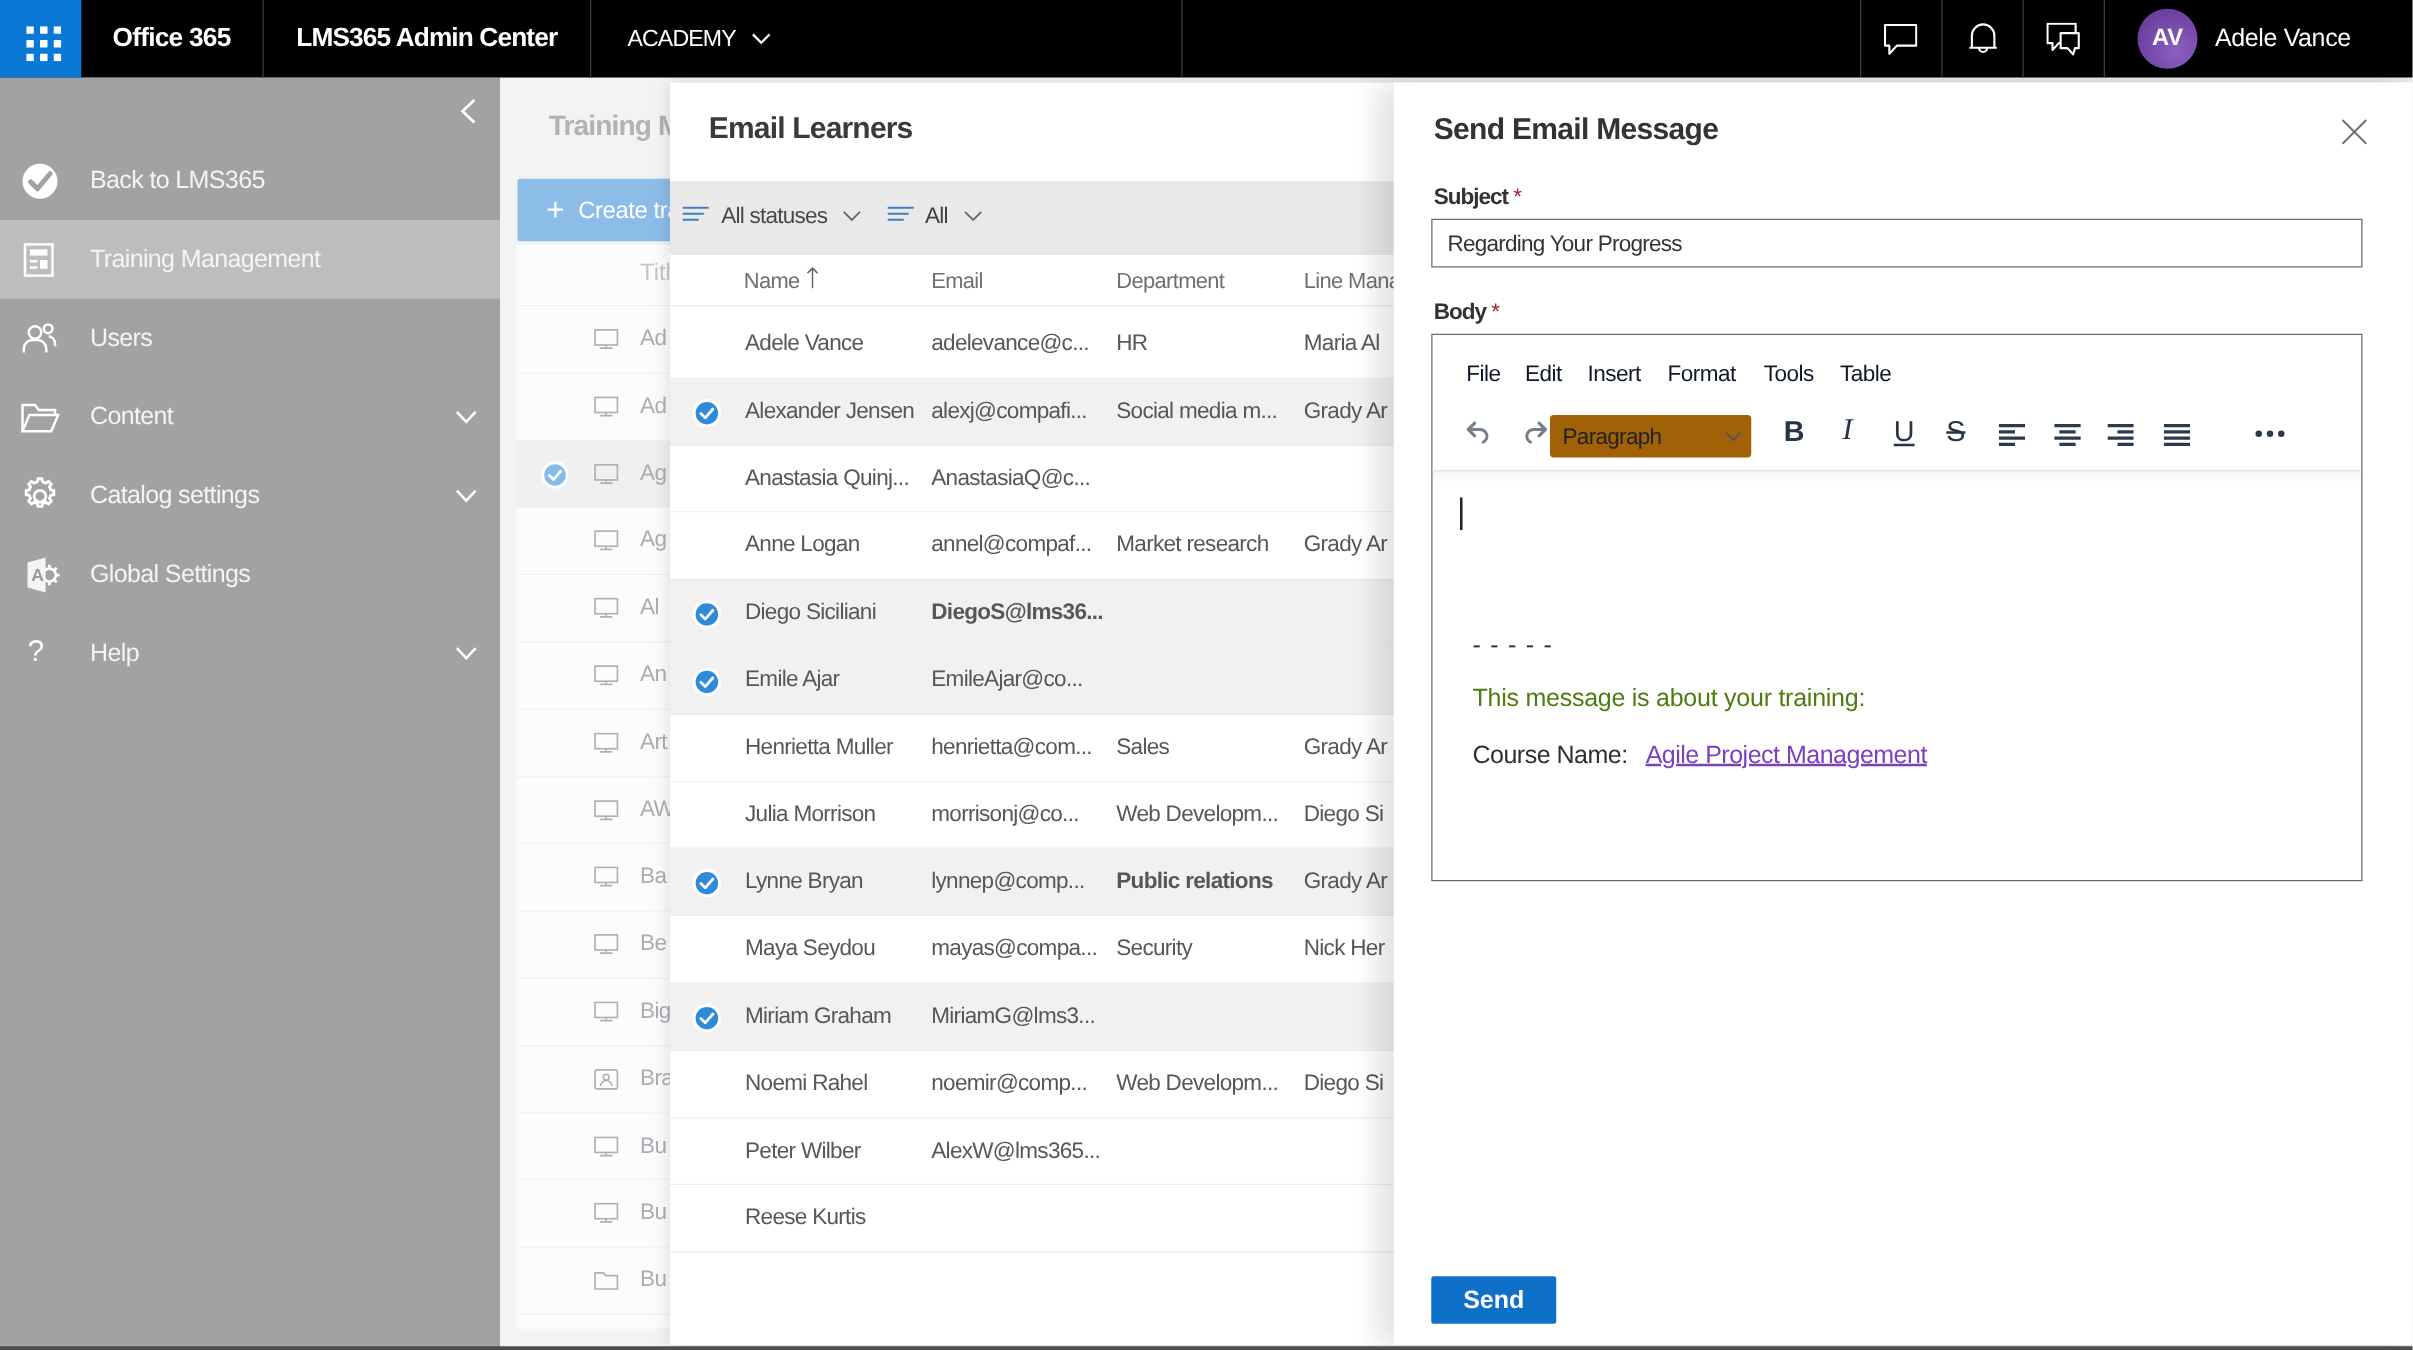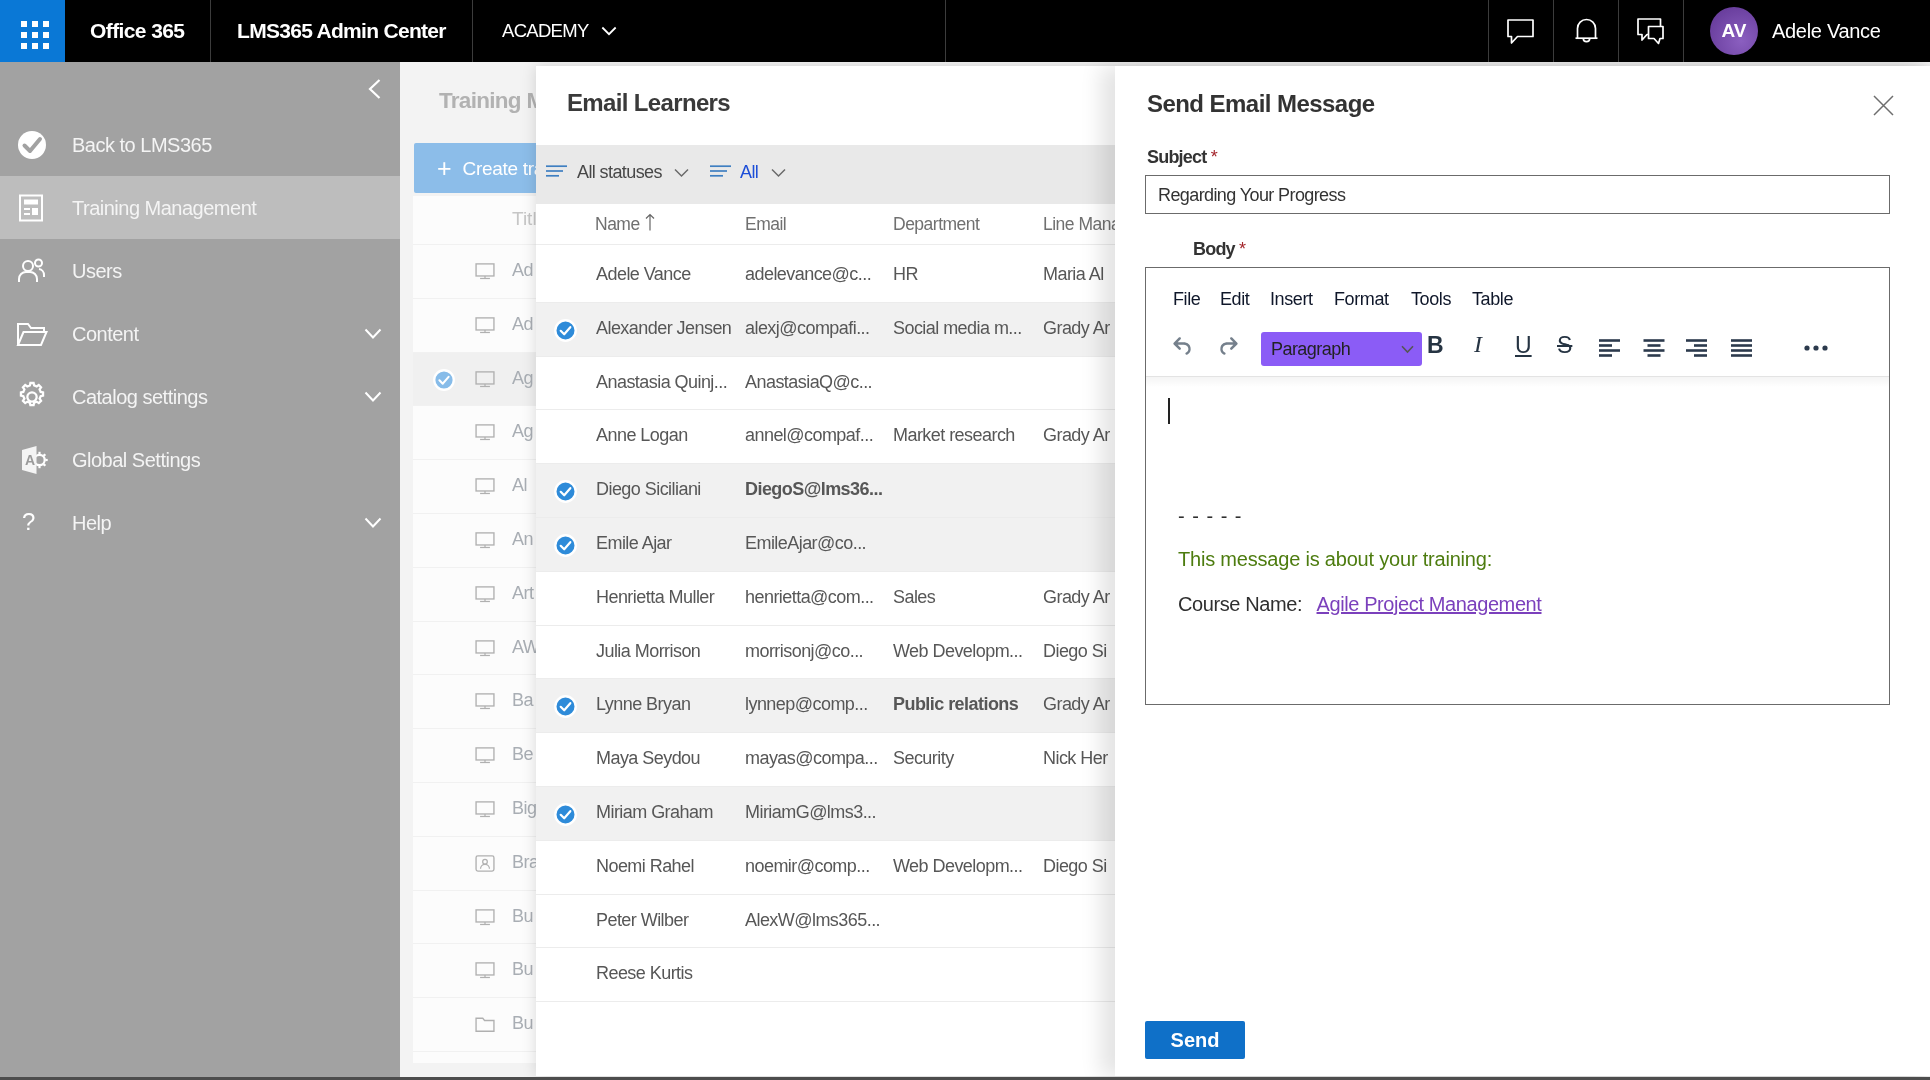--- a/index.html
+++ b/index.html
@@ -299,21 +299,21 @@
     <svg class="abs" style="left:138px;top:23px" width="15" height="10" viewBox="0 0 15 10">
         <path d="M1 1.5 L7.5 8 L14 1.5" fill="none" stroke="#6a6a6a" stroke-width="1.5"></path>
       </svg>
     <svg class="abs" style="left:174px;top:20px" width="22" height="13" viewBox="0 0 22 13">
       <g stroke="#3f7fc1" stroke-width="1.7">
           <line x1="0" y1="1.2" x2="21" y2="1.2"></line>
           <line x1="0" y1="6" x2="17" y2="6"></line>
           <line x1="0" y1="10.8" x2="13" y2="10.8"></line>
         </g>
     </svg>
-    <div class="abs" style="left:204px;top:17px;font-size:18px;letter-spacing:-0.6px;color:#1d4ed8;">All</div>
+    <div class="abs" style="left:204px;top:17px;font-size:18px;letter-spacing:-0.6px;color:#404040;">All</div>
     <svg class="abs" style="left:235px;top:23px" width="15" height="10" viewBox="0 0 15 10">
         <path d="M1 1.5 L7.5 8 L14 1.5" fill="none" stroke="#6a6a6a" stroke-width="1.5"></path>
       </svg>
   </div>
   <div class="abs" style="left:0;top:138px;width:1394px;height:41px;border-bottom:1px solid #ececec;color:#707070;font-size:17.5px;letter-spacing:-0.5px;">
     <span class="abs" style="left:59px;top:10px;">Name</span>
     <svg class="abs" style="left:109px;top:9px" width="10" height="18" viewBox="0 0 10 18">
         <path d="M5 17.5 V1.5 M1 5.5 L5 1.5 L9 5.5" fill="none" stroke="#666" stroke-width="1.2"></path>
       </svg>
     <span class="abs" style="left:209px;top:10px;">Email</span>
@@ -416,37 +416,37 @@
 </div>
 <div id="sendpanel">
   <div class="abs" style="left:32px;top:24px;font-size:24px;font-weight:700;color:#333;letter-spacing:-0.55px;">Send Email Message</div>
   <svg class="abs" style="left:757px;top:28px" width="23" height="23" viewBox="0 0 23 23">
       <path d="M2 2 L21 21 M21 2 L2 21" stroke="#6e6e6e" stroke-width="1.5"></path>
     </svg>
   <div class="abs" style="left:32px;top:81px;font-size:18px;font-weight:700;letter-spacing:-0.8px;color:#333;">Subject <span style="color:#a4262c;font-weight:400;">*</span></div>
   <div class="abs" style="left:30px;top:109px;width:745px;height:39px;border:1px solid #6b6b6b;background:#fff;">
     <div class="abs" style="left:12px;top:9px;font-size:18px;letter-spacing:-0.6px;color:#333;">Regarding Your Progress</div>
   </div>
-  <div class="abs" style="left:32px;top:173px;font-size:18px;font-weight:700;letter-spacing:-0.8px;color:#333;margin-left:46px;">Body <span style="color:#a4262c;font-weight:400;">*</span></div>
+  <div class="abs" style="left:32px;top:173px;font-size:18px;font-weight:700;letter-spacing:-0.8px;color:#333;">Body <span style="color:#a4262c;font-weight:400;">*</span></div>
   <div class="abs" id="editor" style="left:30px;top:201px;width:745px;height:438px;border:1px solid #6b6b6b;background:#fff;">
     <div class="abs" style="left:0;top:0;width:743px;height:53px;font-size:18px;letter-spacing:-0.4px;color:#0f172a;">
       <span class="abs" style="left:27px;top:21px;">File</span>
       <span class="abs" style="left:74px;top:21px;">Edit</span>
       <span class="abs" style="left:124px;top:21px;">Insert</span>
       <span class="abs" style="left:188px;top:21px;">Format</span>
       <span class="abs" style="left:265px;top:21px;">Tools</span>
       <span class="abs" style="left:326px;top:21px;">Table</span>
     </div>
     <svg class="abs" style="left:25px;top:66px" width="25" height="25" viewBox="0 0 24 24">
       <path fill="#75808c" d="M6.4 8H12c3.7 0 6.2 2 6.8 5.1.6 2.8-.8 5.6-3.4 6.8-.6.3-1.3 0-1.5-.6-.3-.6 0-1.3.6-1.5 1.6-.8 2.5-2.5 2.1-4.2-.4-1.9-2-3.2-4.6-3.2H6.4l2.8 2.8c.5.5.5 1.2 0 1.7s-1.2.5-1.7 0l-4.9-4.9c-.5-.5-.5-1.2 0-1.7l4.9-4.9c.5-.5 1.2-.5 1.7 0s.5 1.2 0 1.7L6.4 8z"></path>
     </svg>
     <svg class="abs" style="left:69px;top:66px" width="25" height="25" viewBox="0 0 24 24">
       <path fill="#75808c" d="M17.6 8H12c-3.7 0-6.2 2-6.8 5.1-.6 2.8.8 5.6 3.4 6.8.6.3 1.3 0 1.5-.6.3-.6 0-1.3-.6-1.5-1.6-.8-2.5-2.5-2.1-4.2.4-1.9 2-3.2 4.6-3.2h5.6l-2.8 2.8c-.5.5-.5 1.2 0 1.7s1.2.5 1.7 0l4.9-4.9c.5-.5.5-1.2 0-1.7l-4.9-4.9c-.5-.5-1.2-.5-1.7 0s-.5 1.2 0 1.7L17.6 8z"></path>
     </svg>
-    <div class="abs" style="left:115px;top:64px;width:161px;height:34px;background:#8b5cf6;border-radius:3px;text-align:right;">
+    <div class="abs" style="left:94px;top:64px;width:161px;height:34px;background:#a16207;border-radius:3px;text-align:right;">
       <div class="abs" style="left:10px;top:7px;font-size:18px;letter-spacing:-0.55px;color:#222;">Paragraph</div>
       <svg class="abs" style="left:140px;top:13px" width="13" height="9" viewBox="0 0 13 9">
           <path d="M1 1.2 L6.5 7 L12 1.2" fill="none" stroke="#555" stroke-width="1.6"></path>
         </svg>
     </div>
     <div class="abs tico" style="left:281px;top:64px;font-size:23px;font-weight:700;">B</div>
     <div class="abs tico" style="left:328px;top:63px;font-size:24px;font-style:italic;font-family:'Liberation Serif',serif;">I</div>
     <div class="abs tico" style="left:369px;top:64px;font-size:23px;text-decoration:underline;">U</div>
     <div class="abs tico" style="left:411px;top:64px;font-size:23px;text-decoration:line-through;">S</div>
     <svg class="abs" style="left:453px;top:71px" width="21" height="18" viewBox="0 0 21 18">

